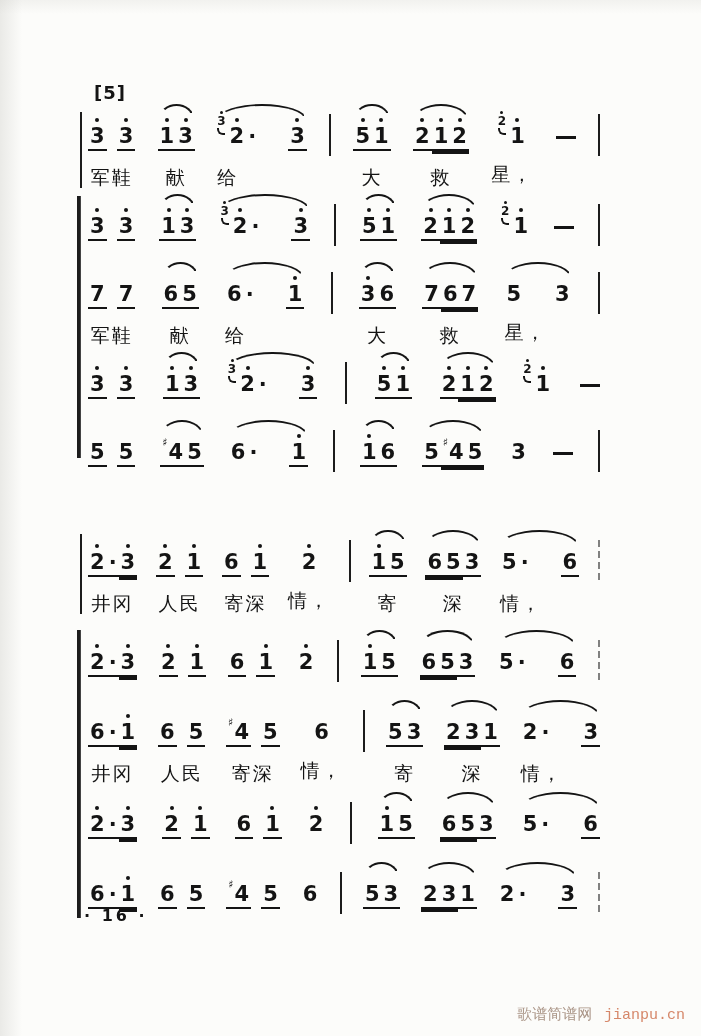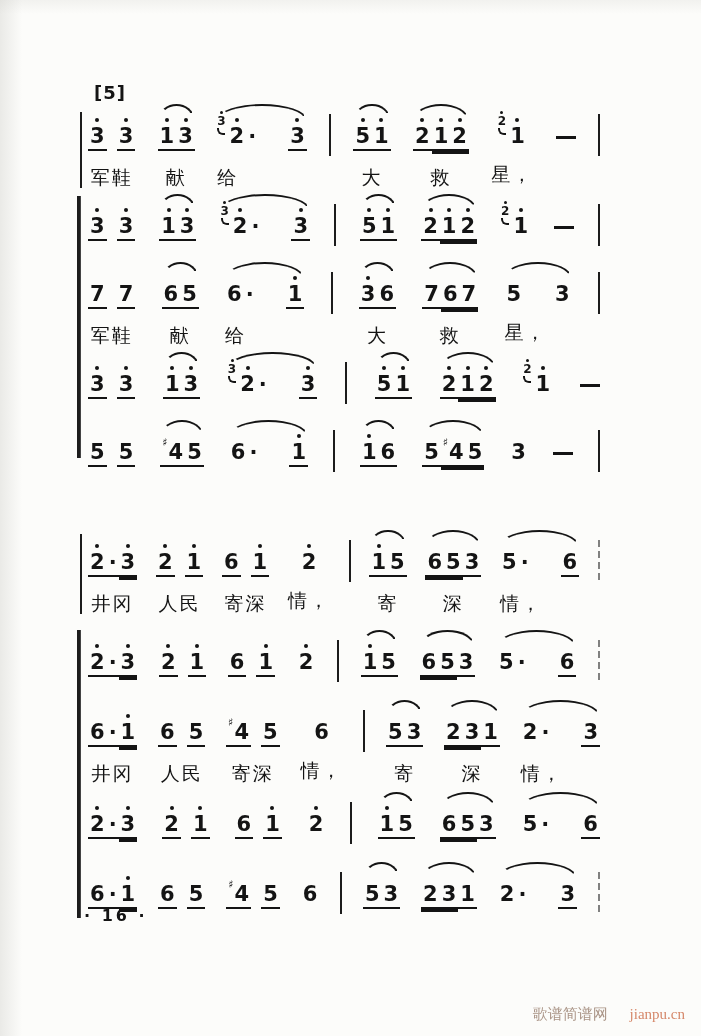--- a/index.html
+++ b/index.html
@@ -6,21 +6,21 @@
   #page{position:relative;width:701px;height:1036px;margin:0 auto;background:#fcfcfa;
         font-family:"DejaVu Sans",sans-serif;color:#141414;overflow:hidden;}
   #page::before{content:"";position:absolute;inset:0;
         background:linear-gradient(90deg,rgba(200,200,195,.35),rgba(255,255,255,0) 22px),
                    linear-gradient(180deg,rgba(210,210,205,.25),rgba(255,255,255,0) 14px);
         pointer-events:none;}
   .marker{position:absolute;left:94px;top:82px;font:700 18px "DejaVu Sans",sans-serif;letter-spacing:1px;}
   .pagenum{position:absolute;left:84px;top:906px;font:700 16px "DejaVu Sans",sans-serif;letter-spacing:3px;}
   .wm{position:absolute;right:16px;bottom:12px;font:15px "Liberation Serif",serif;opacity:.85;}
   .wm .cn{color:#9c8373;}
-  .wm .site{color:#cf7350;margin-left:18px;}
+  .wm .site{color:#cf7350;margin-left:8px;font-family:Liberation Mono, monospace;}
   
   .brk{position:absolute;background:#1c1c1c;}
   .s1a{left:80px;top:112px;height:76px;width:2px;}
   .s1b{left:77px;top:196px;height:262px;width:3px;border-right:1px solid #444;}
   .s2a{left:80px;top:534px;height:80px;width:2px;}
   .s2b{left:77px;top:630px;height:288px;width:3px;border-right:1px solid #444;}
   
   .mrow{position:absolute;left:88px;right:101px;display:flex;justify-content:space-between;align-items:flex-start;}
   .r0{top:104px}.r1{top:194px}.r2{top:262px}.r3{top:352px}.r4{top:420px}
   .r5{top:530px}.r6{top:630px}.r7{top:700px}.r8{top:792px}.r9{top:862px}

